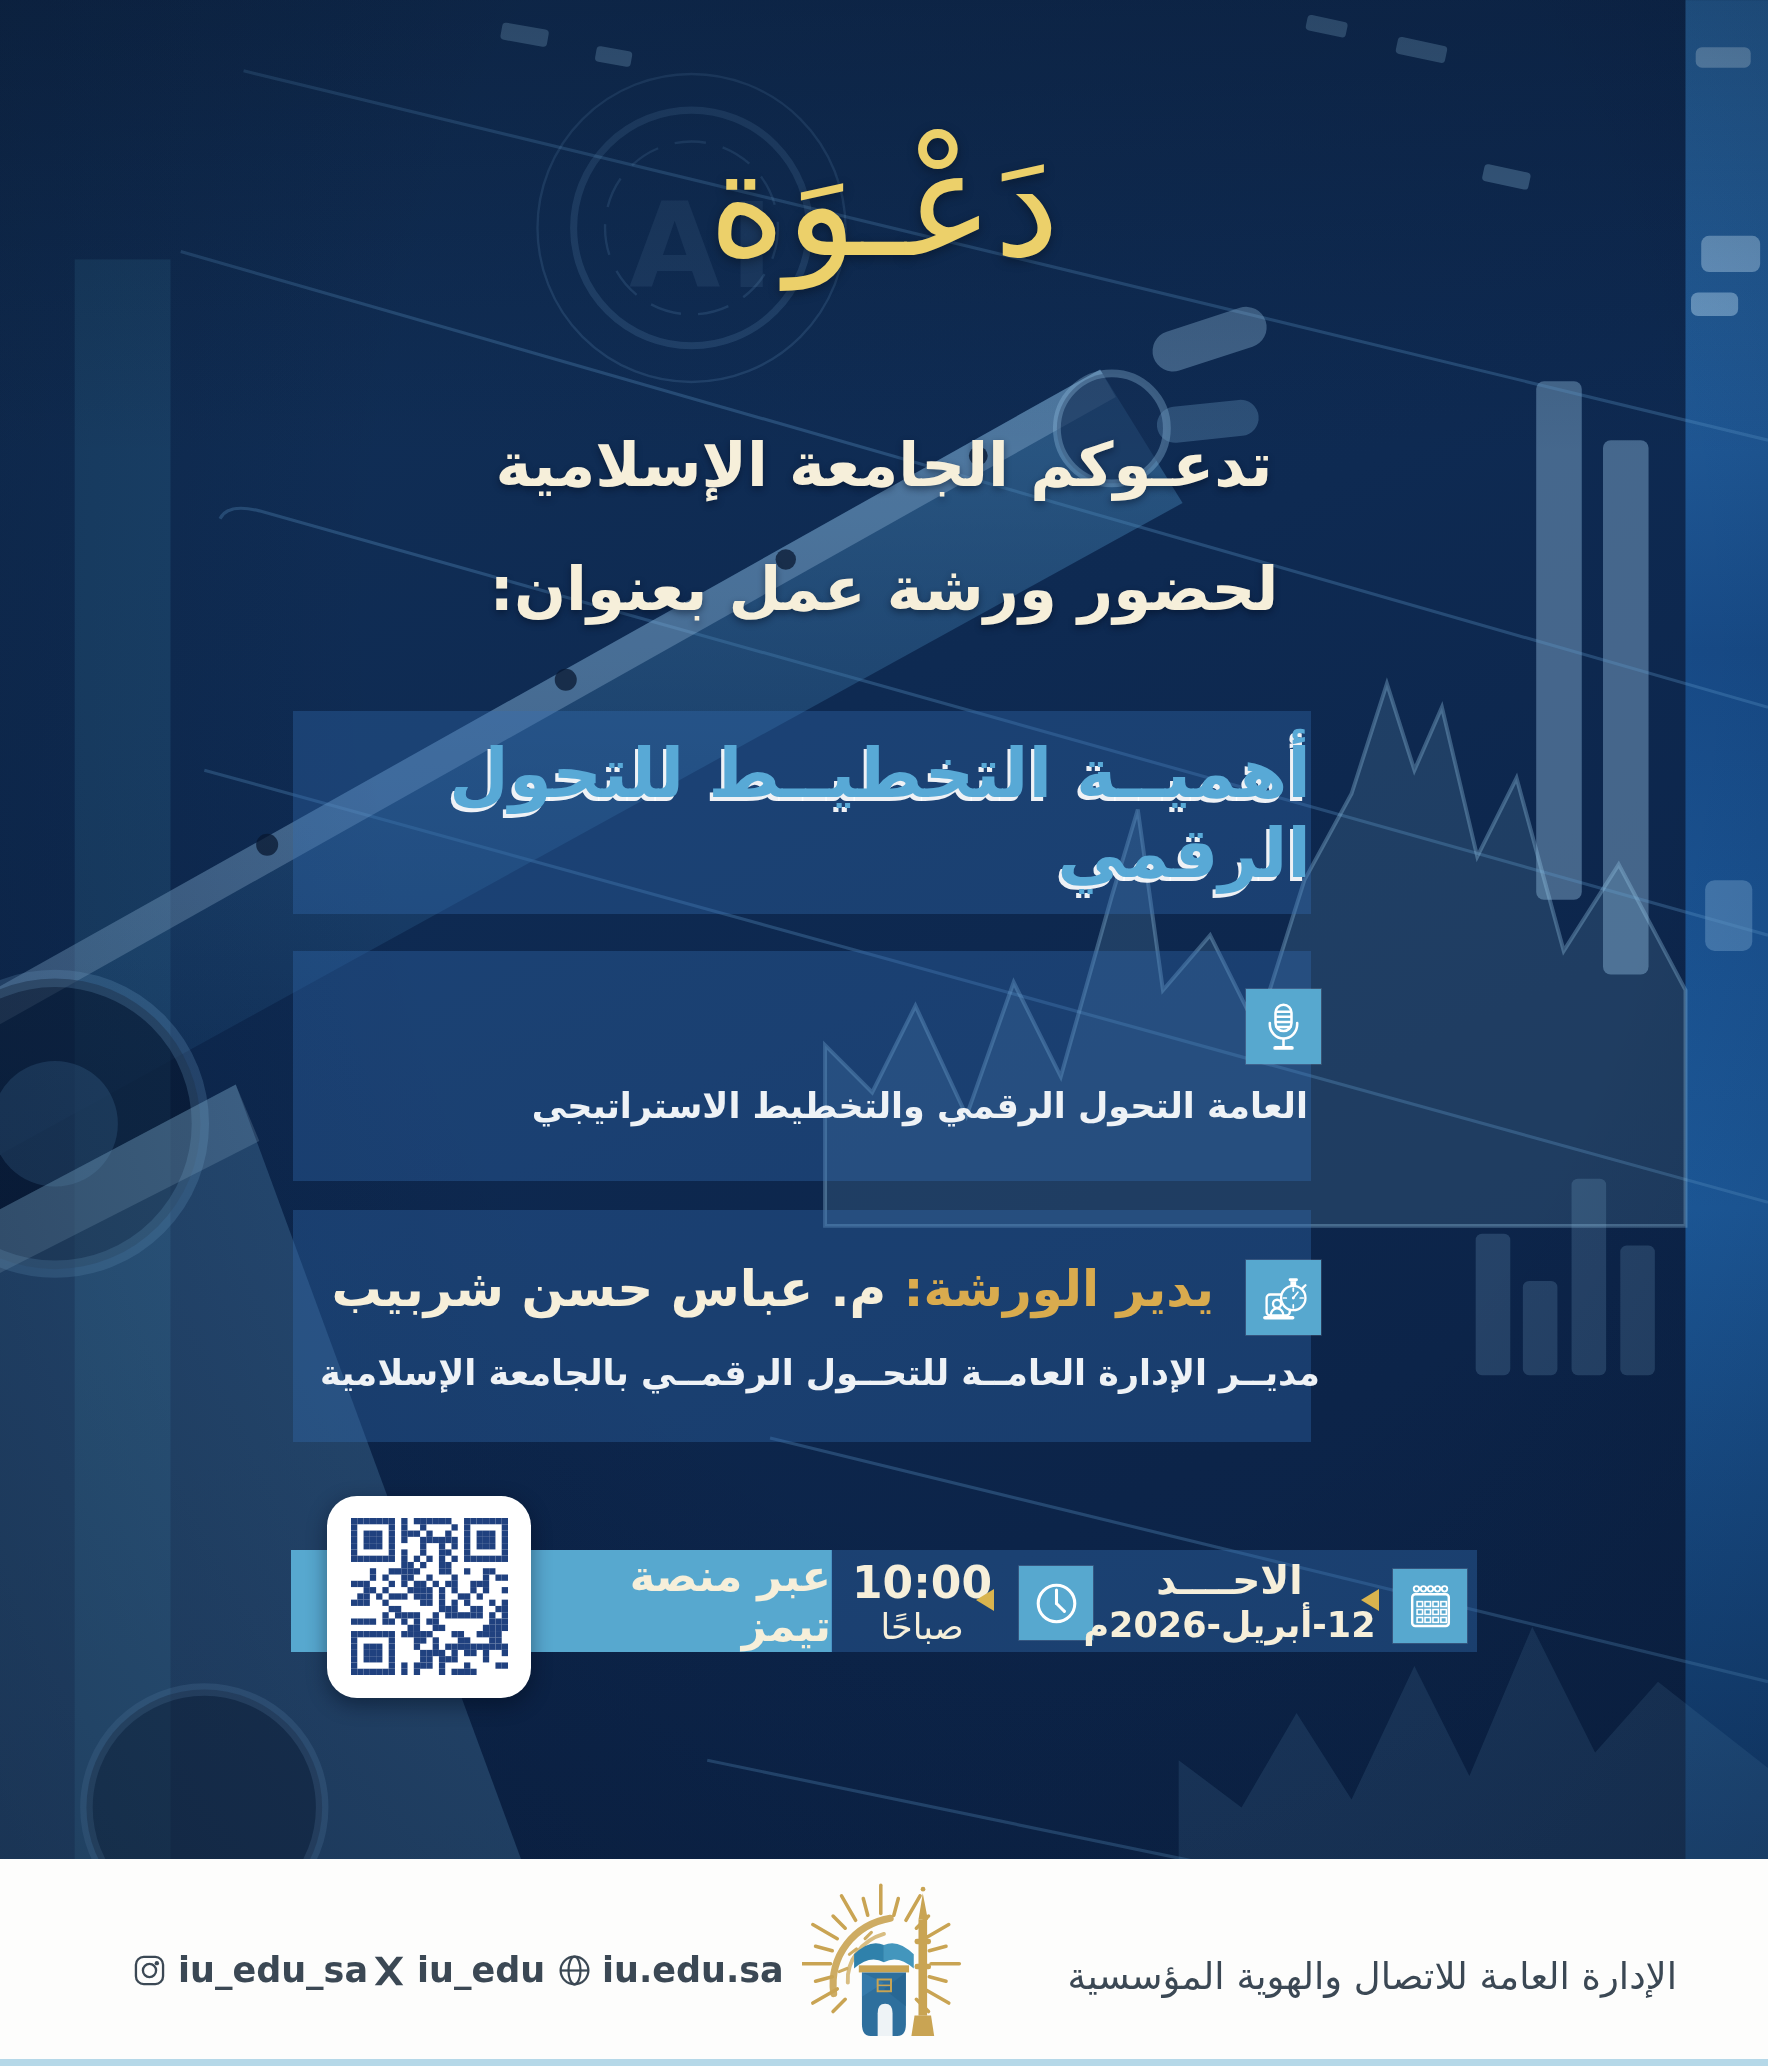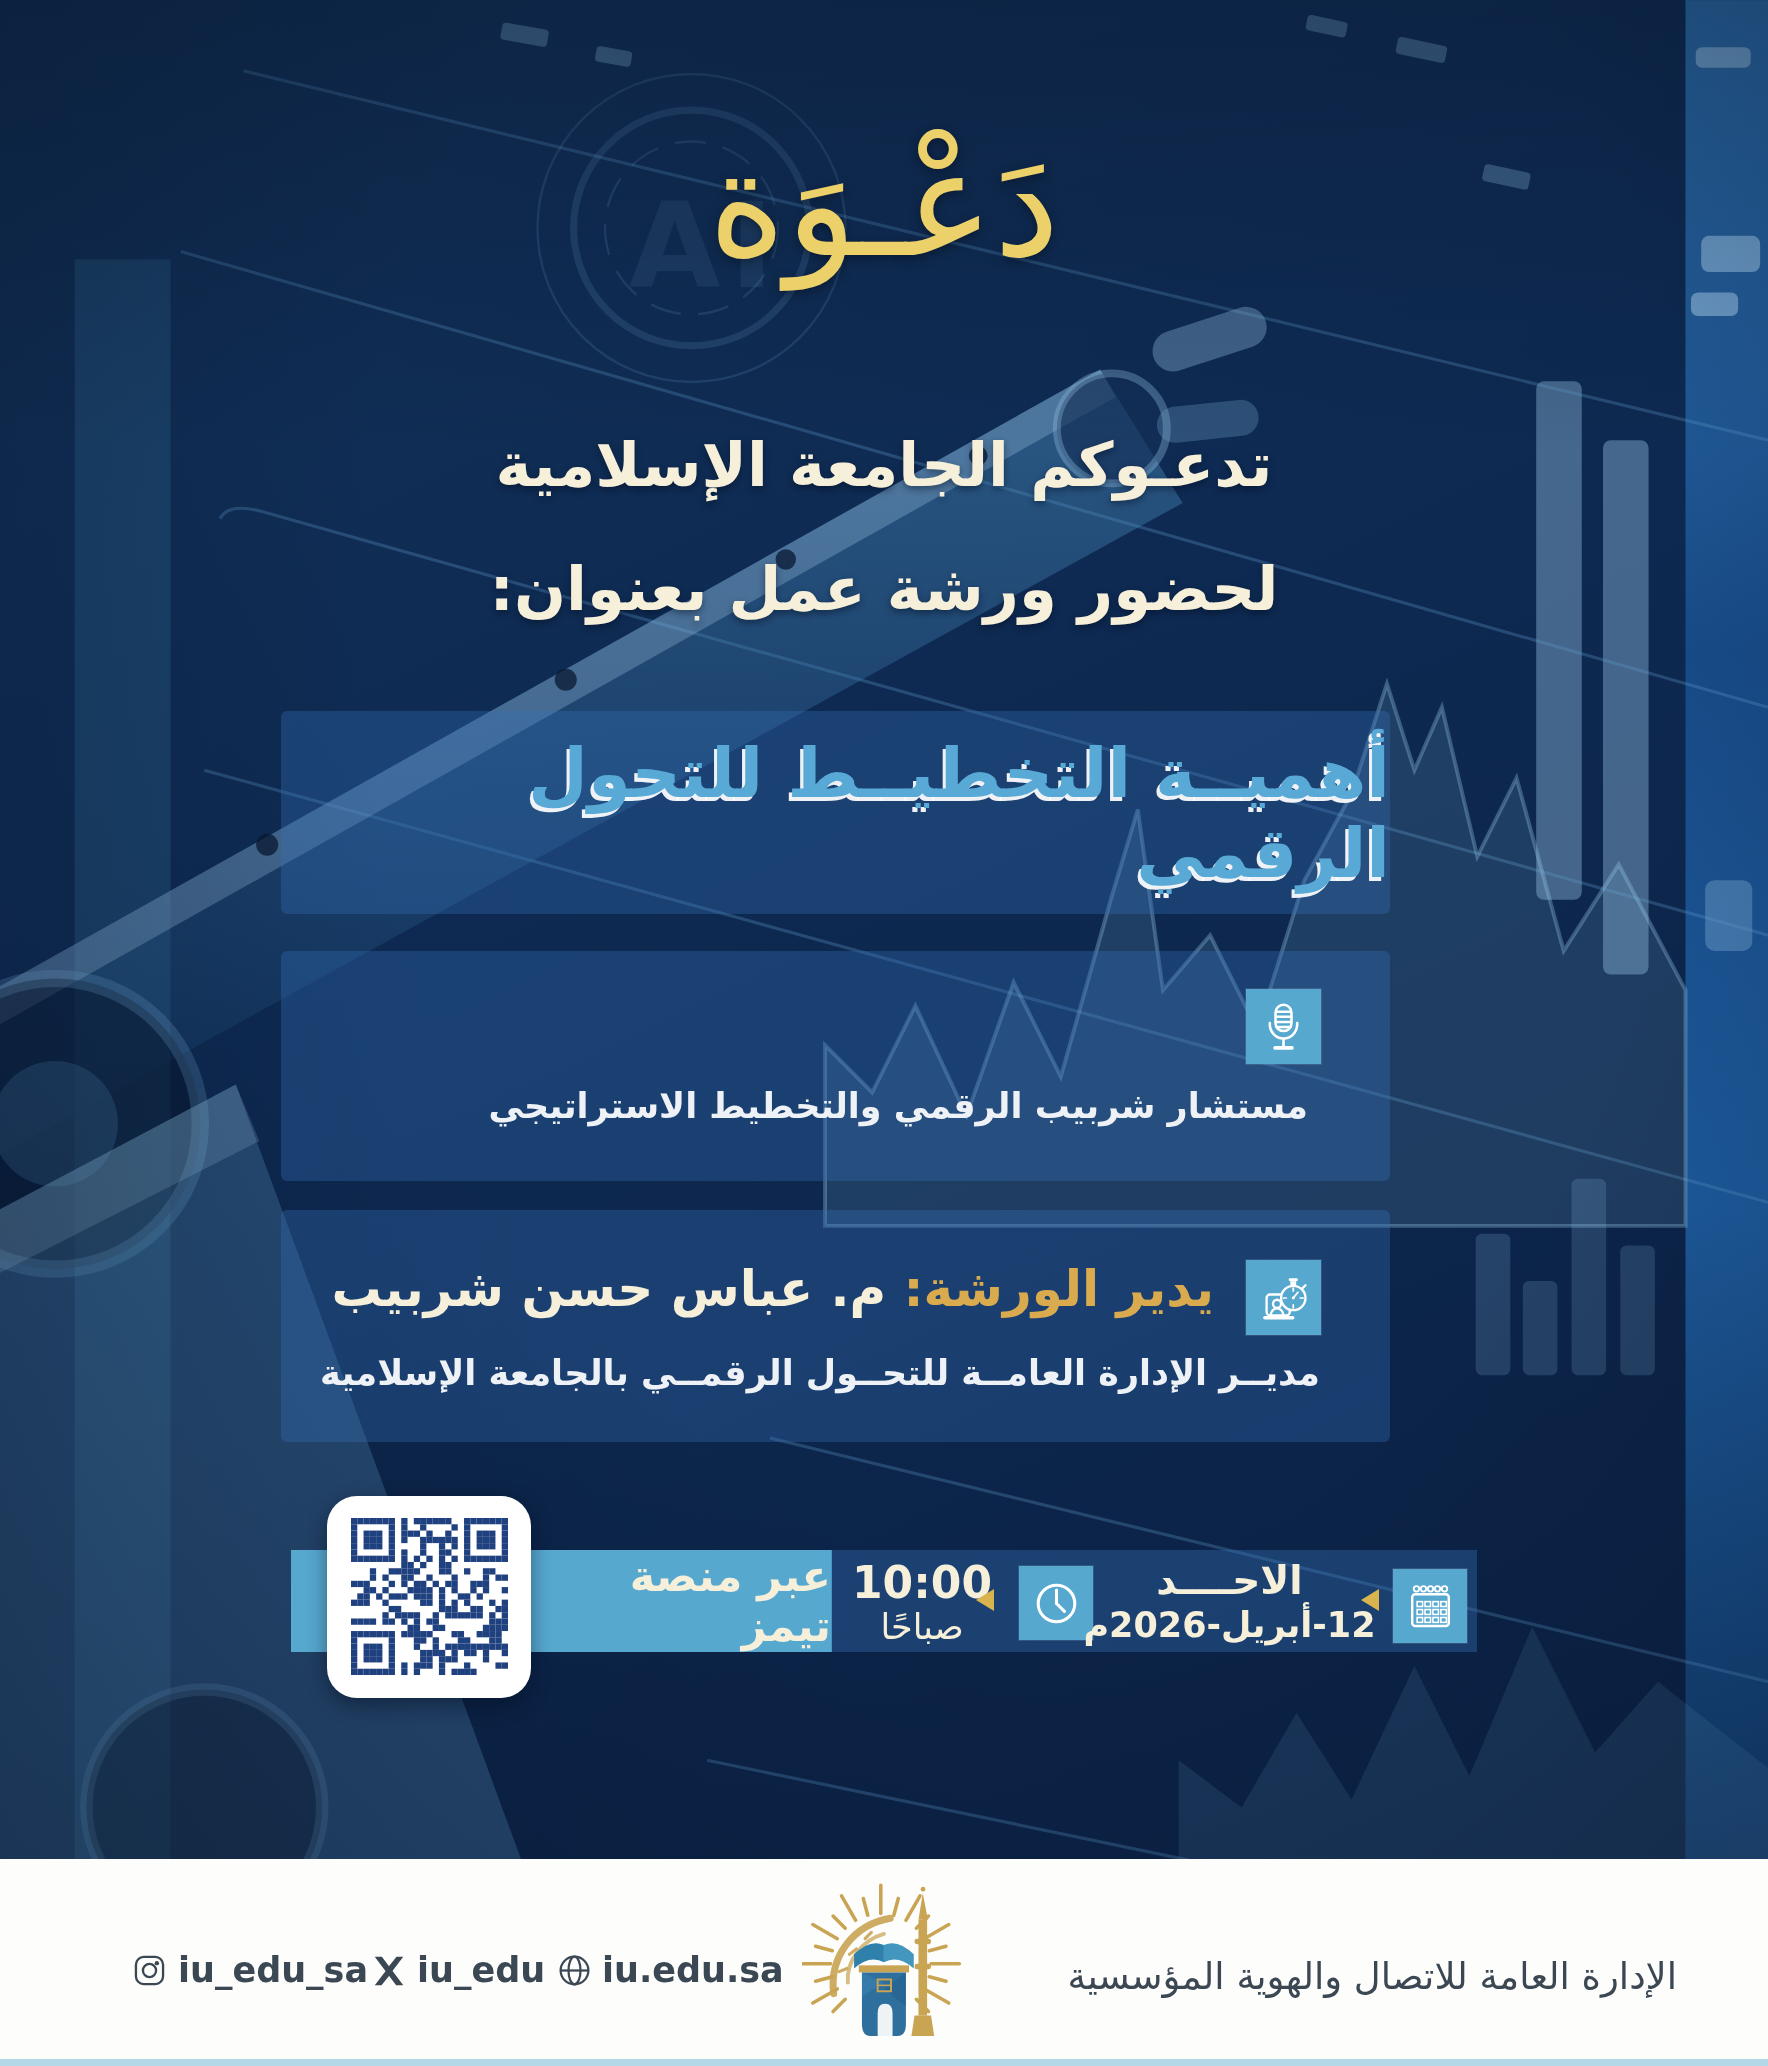--- a/index.html
+++ b/index.html
@@ -16,21 +16,21 @@
       radial-gradient(ellipse at 58% 30%, rgba(0,0,0,0) 45%, rgba(4,14,32,.38) 100%),
       linear-gradient(180deg, rgba(6,18,40,.35) 0%, rgba(6,18,40,0) 22%);
     pointer-events:none;}
   .ai-mark{color:rgba(150,200,240,.10);font-size:118px;font-weight:bold;letter-spacing:9.4px;direction:ltr;}
   
   .callig{left:0;right:0;top:101px;text-align:center;color:#ecd06a;font-size:148px;line-height:1.4;
     text-shadow:0 3.1px 11px rgba(0,0,0,.35);}
   .invite{left:0;right:0;text-align:center;color:#f6efda;font-weight:bold;font-size:61px;line-height:1.2;
     text-shadow:0 3.1px 7.9px rgba(3,12,28,.45);}
   
-  .panel{left:281px;width:1109px;background:rgba(52,112,182,.34);border-radius:6px;}
+  .panel{left:293px;width:1018px;background:rgba(52,112,182,.34);}
   .workshop-title{width:100%;height:100%;display:flex;align-items:center;justify-content:center;
     color:#58a9d6;font-size:69px;font-weight:bold;
     text-shadow:-3.1px 3.9px 0 rgba(255,255,255,.93);}
   .icon-chip{width:75px;height:75px;background:#57a8cf;display:flex;align-items:center;justify-content:center;
     box-shadow:0 0 0 0.8px rgba(255,255,255,.15);}
   .person-line{white-space:nowrap;font-size:50px;font-weight:bold;line-height:1.1;}
   .person-line .lbl{color:#d9ab4e;}
   .person-line .nm{color:#f6efda;}
   .role-line{white-space:nowrap;font-size:35px;font-weight:bold;color:#eef2f6;line-height:1.2;}
   
@@ -163,21 +163,21 @@
       <rect x="36" y="12" width="28" height="46" rx="14"></rect>
       <line x1="38" y1="24" x2="62" y2="24"></line>
         <line x1="38" y1="33" x2="62" y2="33"></line>
       <line x1="38" y1="42" x2="62" y2="42"></line>
         <line x1="38" y1="51" x2="62" y2="51"></line>
       <path d="M26 44 v2 a24 25 0 0 0 48 0 v-2"></path>
       <line x1="50" y1="72" x2="50" y2="83"></line>
       <rect x="32" y="84" width="36" height="7" rx="3.5" fill="#ffffff" stroke="none"></rect>
     </svg>
   </div>
-  <div class="abs role-line" style="right:460px;top:1085px;">مستشار شربيب الرقمي والتخطيط الاستراتيجي</div>
+  <div class="abs role-line" style="right:460px;top:1085px;">العامة التحول الرقمي والتخطيط الاستراتيجي</div>
 
   <div class="abs panel" style="top:1210px;height:232px;"></div>
   <div class="abs icon-chip" style="left:1246px;top:1260px;">
     <svg width="58" height="58" viewBox="0 0 100 100" fill="none" stroke="#ffffff" stroke-width="4" stroke-linecap="round">
       <rect x="20" y="44" width="40" height="36" rx="6"></rect>
       <circle cx="38" cy="60" r="7"></circle>
       <path d="M27 80 a11 12 0 0 1 22 0"></path>
       <rect x="14" y="81" width="54" height="6" rx="3" fill="#ffffff" stroke="none"></rect>
       <circle cx="66" cy="50" r="21" fill="#57a8cf"></circle>
       <g stroke-width="3">

